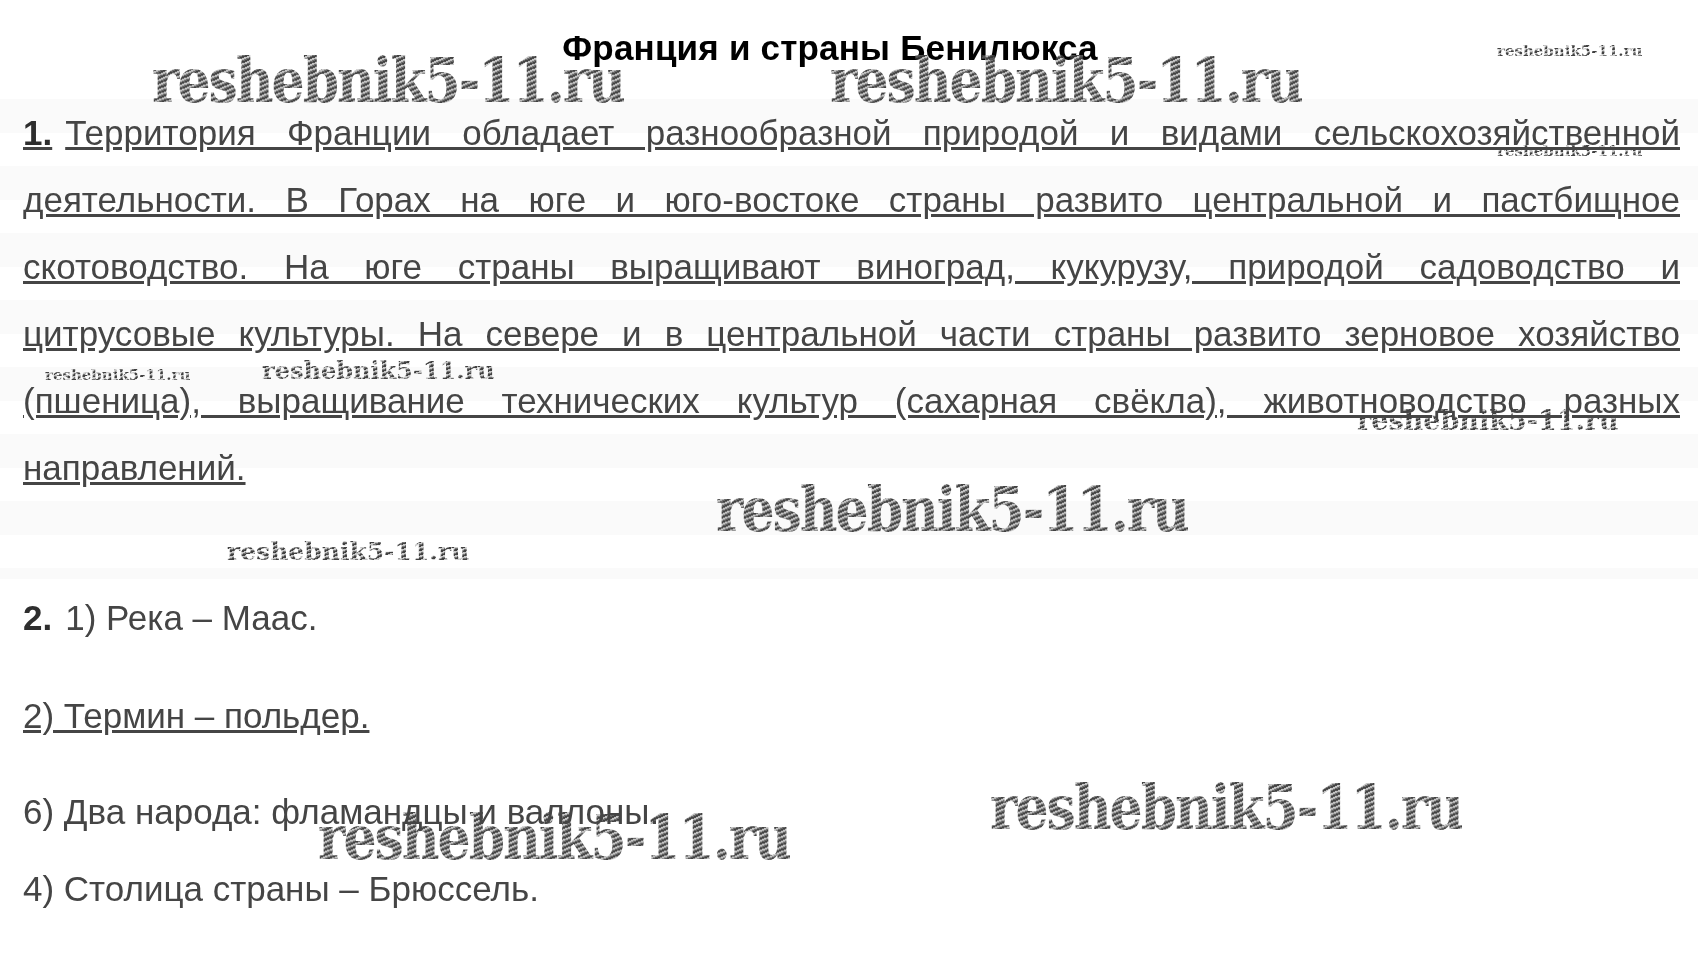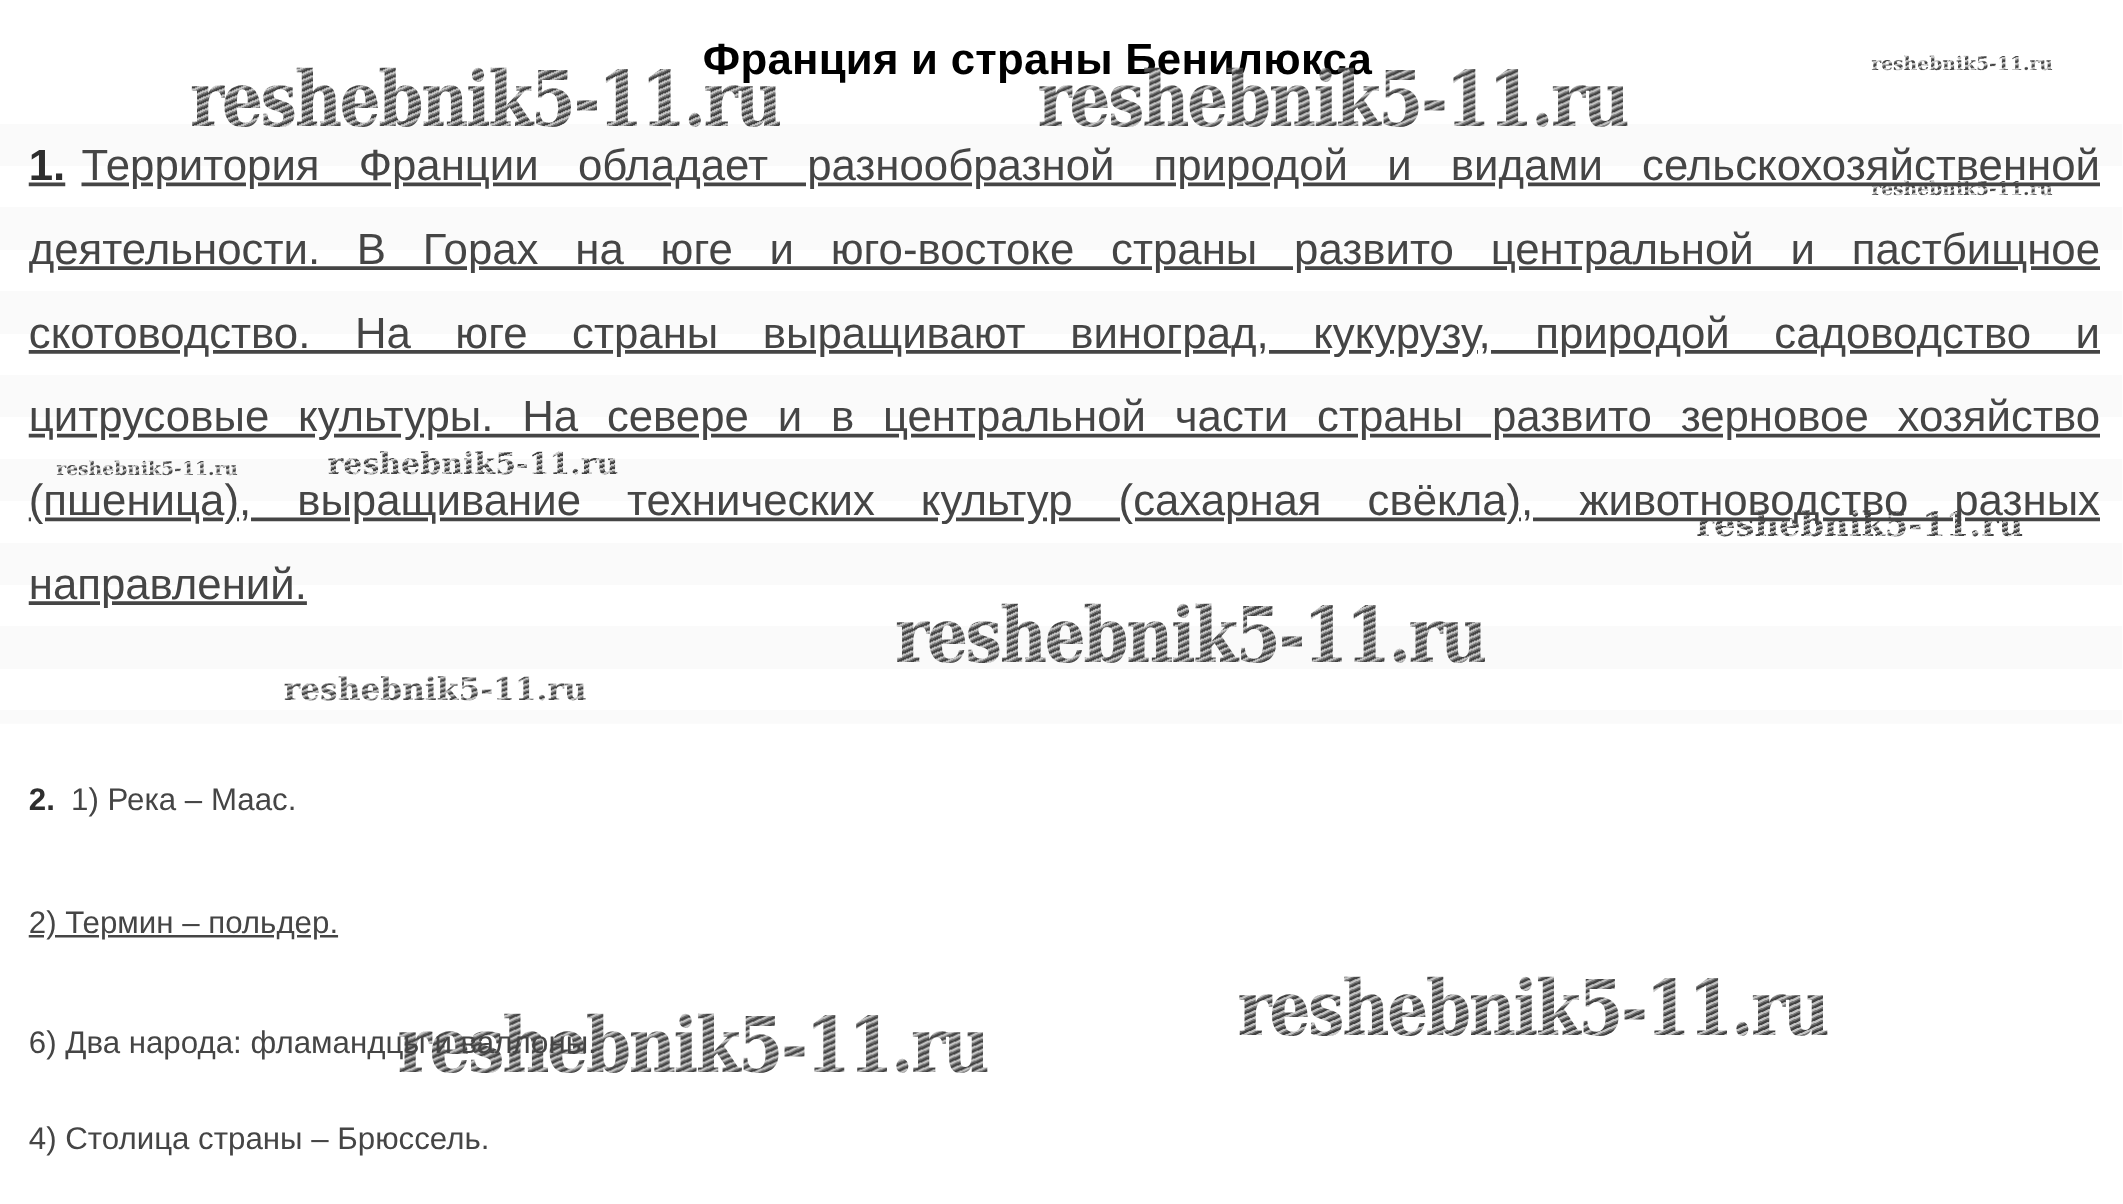--- a/index.html
+++ b/index.html
@@ -24,21 +24,21 @@
     font-size:35px;color:#454545;line-height:67px;
   }
   .pline{
     text-align:justify;text-align-last:justify;
     white-space:nowrap;
     text-decoration:underline;
   }
   .pline.last{text-align-last:left;}
   .num{font-weight:bold;color:#2e2e2e;margin-right:13px;}
   .item{
-    position:absolute;left:23px;font-size:25px;color:#454545;white-space:nowrap;margin-top:28px;
+    position:absolute;left:23px;font-size:35px;color:#454545;white-space:nowrap;
   }
   .item1{top:598px;}
   .item2{top:696px;text-decoration:underline;}
   .item3{top:792px;}
   .item4{top:869px;}
   
   .wm{
     position:absolute;line-height:1;font-weight:bold;white-space:nowrap;
     font-family:"DejaVu Serif","Liberation Serif",serif;
     color:rgba(84,84,84,0.92);

